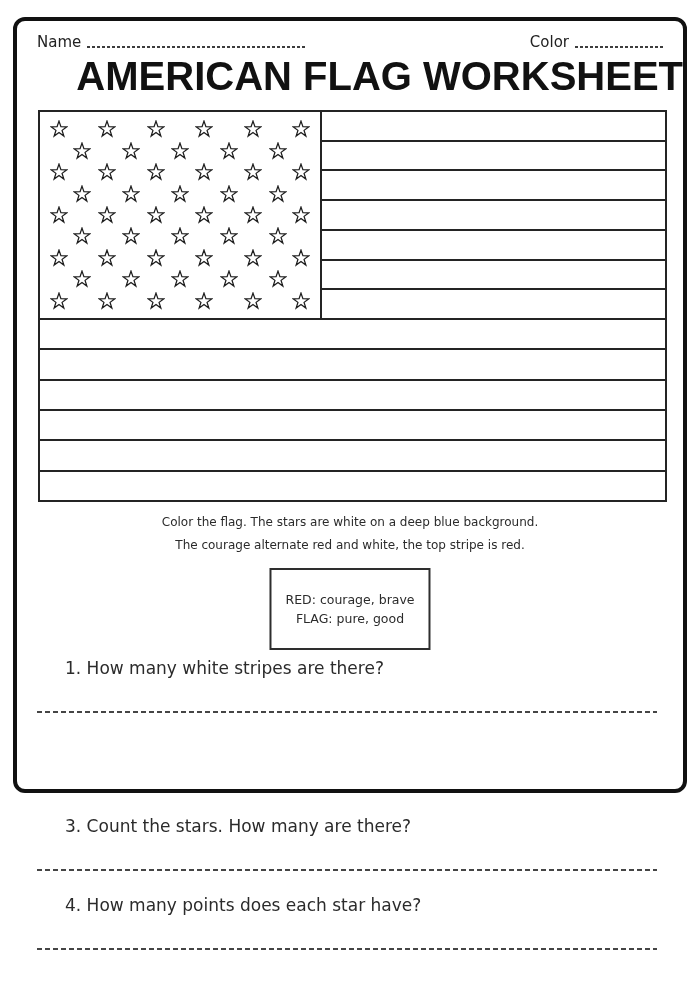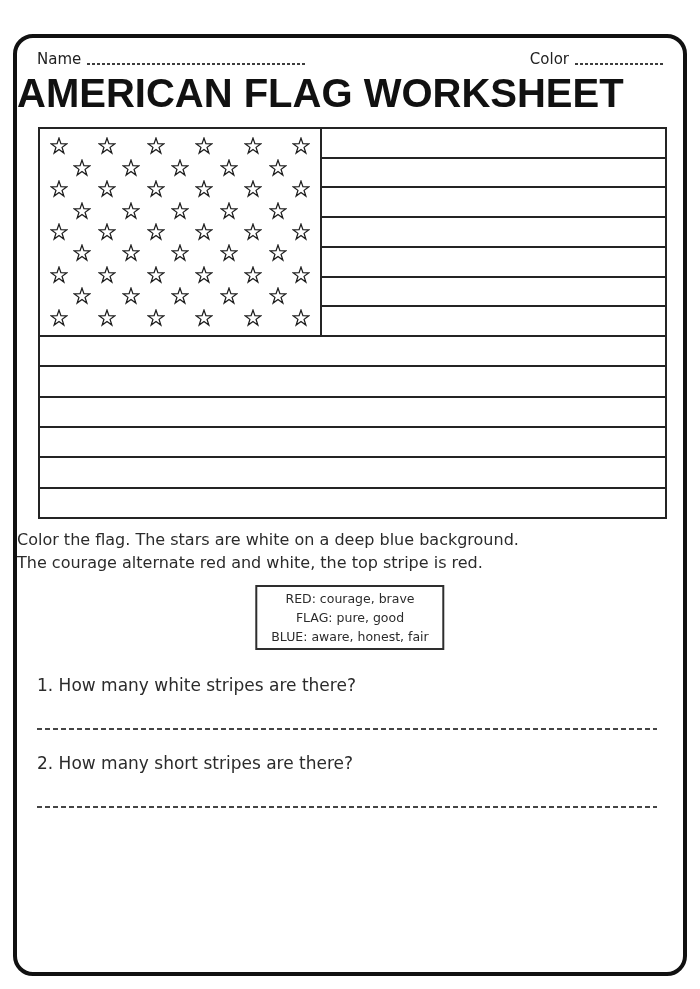--- a/index.html
+++ b/index.html
@@ -7,24 +7,24 @@
     position: relative;
     width: 700px;
     height: 989px;
     background: #ffffff;
     font-family: "DejaVu Sans", "Liberation Sans", sans-serif;
     color: #1d1d1d;
     overflow: hidden;
   }
   .page {
     position: absolute;
-    left: 13px; top: 34px;
-    width: 674px; height: 942px;
+    left: 13px; top: 17px;
+    width: 674px; height: 776px;
     border: 4px solid #111111;
-    border-radius: 20px;
+    border-radius: 12px;
     box-sizing: border-box;
     background: #ffffff;
   }
   
   .topline {
     position: absolute;
     left: 20px; right: 20px; top: 12px;
     display: flex;
     justify-content: space-between;
     align-items: flex-end;
@@ -38,21 +38,21 @@
     background: repeating-linear-gradient(90deg, #3d3d3d 0 3px, transparent 3px 5px);
   }
   .name-line { width: 220px; }
   .date-line { width: 88px; }
 
   
   .title {
     position: absolute;
     left: 0; right: 0; top: 33px;
     margin: 0;
-    text-align: left;
+    text-align: right;
     font-size: 40px;
     font-weight: 900;
     letter-spacing: 0px;
     color: #111111;
     font-family: "Liberation Sans", "DejaVu Sans", sans-serif;
   }
 
   
   .flag {
     position: absolute;
@@ -96,43 +96,44 @@
     display: flex;
     flex-direction: column;
   }
   .long-stripes .stripe { flex: 1; border-bottom: 2px solid #242424; box-sizing: border-box; }
   .long-stripes .stripe:last-child { border-bottom: none; }
 
   
   .caption {
     position: absolute;
     left: 0; right: 0; top: 490px;
-    font-size: 16px;
+    text-align: center;
+    font-size: 12px;
     line-height: 23px;
     color: #2b2b2b;
   }
 
   
   .legend {
     position: absolute;
     left: 50%; top: 547px;
     transform: translateX(-50%);
     border: 2px solid #2e2e2e;
-    padding: 2px 14px;
+    padding: 20px 14px;
     text-align: center;
     font-size: 12.5px;
     line-height: 19px;
     color: #2b2b2b;
     background: #ffffff;
     white-space: nowrap;
   }
 
   
   .qa { position: absolute; left: 20px; right: 26px; }
-  .qa .q { font-size: 17px; line-height: 26px; color: #2b2b2b; }
+  .qa .q { font-size: 17px; line-height: 26px; color: #2b2b2b; margin-left: 28px; }
   .answer-line {
     margin-top: 30px;
     height: 2px;
     background: repeating-linear-gradient(90deg, #454545 0 5px, transparent 5px 8px);
   }
   .qa1 { top: 634px; }
   .qa2 { top: 712px; }
   .qa3 { top: 792px; }
   .qa4 { top: 871px; }
 </style>
@@ -346,26 +347,29 @@
     </div>
 
     <div class="caption">
       <div>Color the flag. The stars are white on a deep blue background.</div>
       <div>The courage alternate red and white, the top stripe is red.</div>
     </div>
 
     <div class="legend">
       <div>RED: courage, brave</div>
       <div>FLAG: pure, good</div>
-      <div>BLUE: aware, honest, fair</div>
     </div>
 
     <div class="qa qa1">
       <div class="q">1. How many white stripes are there?</div>
       <div class="answer-line"></div>
     </div>
-    <div class="qa qa2">
-      <div class="q">2. How many short stripes are there?</div>
+    <div class="qa qa3">
+      <div class="q">3. Count the stars. How many are there?</div>
+      <div class="answer-line"></div>
+    </div>
+    <div class="qa qa4">
+      <div class="q">4. How many points does each star have?</div>
       <div class="answer-line"></div>
     </div>
 
   </div>
 </div>
 
 </body></html>

